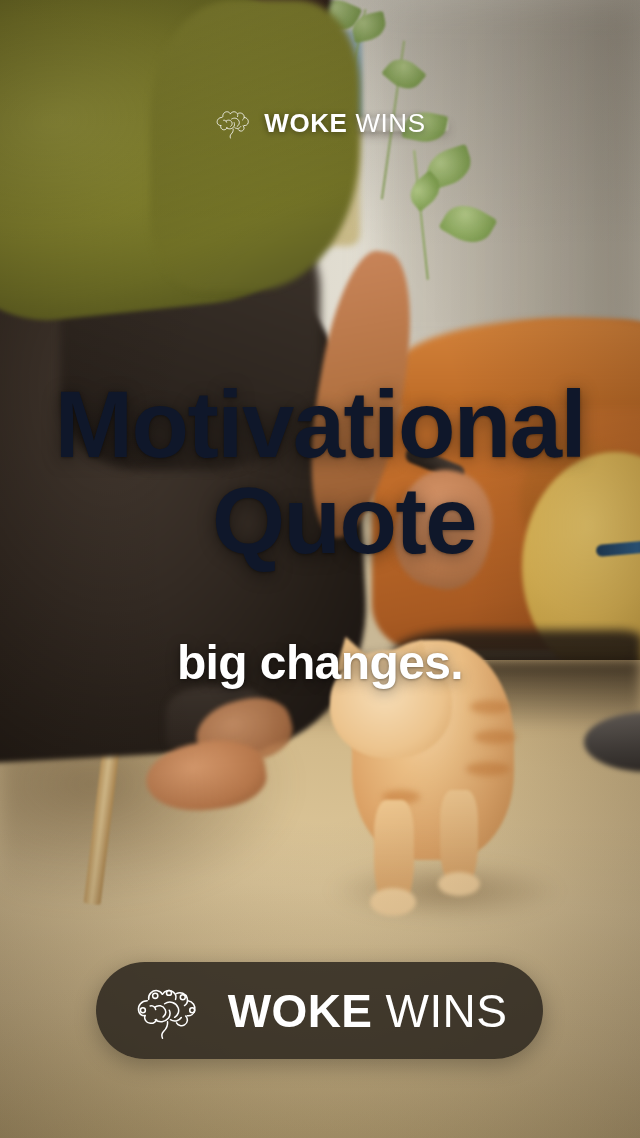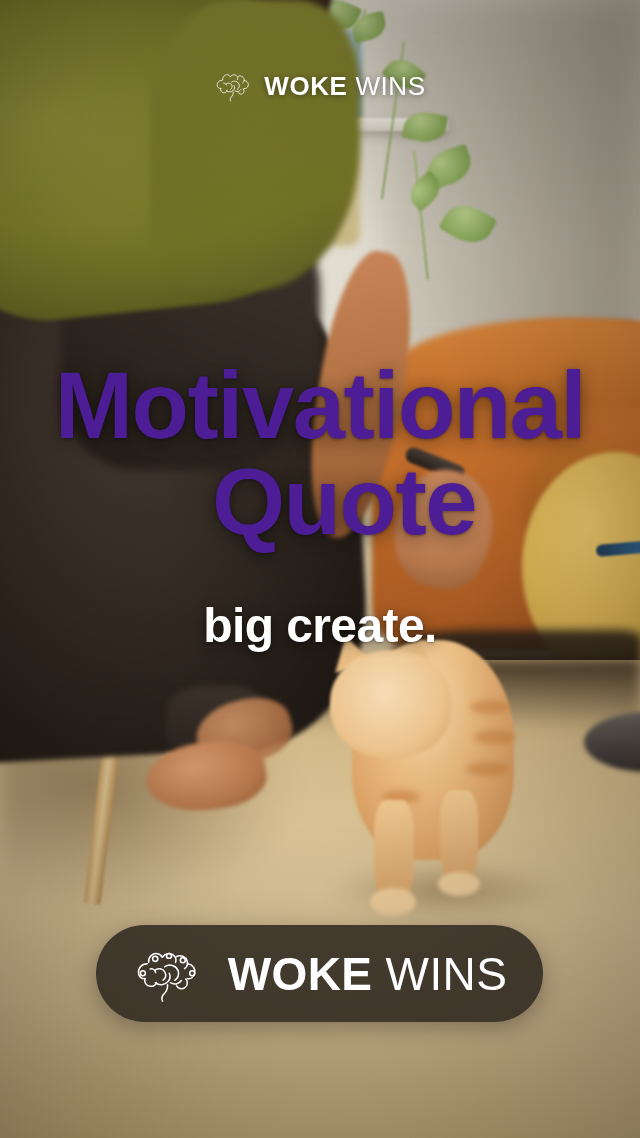--- a/index.html
+++ b/index.html
@@ -290,39 +290,39 @@
       radial-gradient(ellipse at 50% 46%, rgba(0,0,0,0) 34%, rgba(20,12,6,.30) 100%);
     pointer-events:none;
   }
   .grade2{
     position:absolute;inset:0;
     background:linear-gradient(180deg, rgba(10,6,2,.10) 0%, rgba(10,6,2,0) 22%, rgba(10,6,2,0) 72%, rgba(10,6,2,.10) 100%);
     pointer-events:none;
   }
 
   
-  .overlay{position:absolute;inset:0;}
+  .overlay{position:absolute;inset:0;margin-top:37px;}
 
   .header-logo{
     position:absolute;left:0;right:0;top:70px;
     display:flex;align-items:center;justify-content:center;gap:10px;
   }
   .header-logo .brain{width:40px;height:32px;opacity:.92;}
   .logo-text{
     font-size:26px;letter-spacing:.6px;color:#ffffff;
     text-shadow:0 1px 6px rgba(0,0,0,.45);
     white-space:nowrap;
   }
   .logo-text .b{font-weight:bold;}
   .logo-text .l{font-weight:normal;}
 
   .headline{
-    position:absolute;left:0;right:0;top:358px;
+    position:absolute;left:0;right:0;top:340px;
     text-align:center;
-    color:#4c1d95;
+    color:#0f172a;
     font-size:94px;
     line-height:1.02;
     font-weight:bold;
     letter-spacing:-1.5px;
     text-shadow:0 3px 18px rgba(0,0,0,.45), 0 1px 3px rgba(0,0,0,.35);
   }
   .headline .l2{display:block;padding-left:48px;}
 
   .subhead{
     position:absolute;left:0;right:0;top:598px;
@@ -448,21 +448,21 @@
       </span>
       <span class="logo-text"><span class="b">WOKE</span> <span class="l">WINS</span></span>
     </div>
 
     <div class="headline">
       <span class="l1">Motivational</span>
       <span class="l2">Quote</span>
     </div>
 
     <div class="subhead">
-      <span class="l2">big create.</span>
+      <span class="l2">big changes.</span>
     </div>
 
     <div class="badge">
       <span class="brain">
         <svg viewBox="0 0 100 80" width="74" height="58" fill="none" stroke="#ffffff" stroke-width="2.1" stroke-linecap="round" stroke-linejoin="round">
           <path d="M20 26c-8 0-13 6-12 13 .6 4.6 4.5 7.4 9 7.4"></path>
           <path d="M22 24c-1-7 5-13 12-12 3 .4 5.4 2.3 6.6 4.7"></path>
           <path d="M41 17c3-5 10-7 15-3 3.4 2.7 4.3 6.6 3 10"></path>
           <path d="M60 16c6-3 13 0 15 6 1.3 4.3-.4 8.3-3.6 10.5"></path>
           <path d="M76 26c7 1 11 7 9.4 13.5-1.2 4.8-5.6 7.6-10.3 7"></path>

